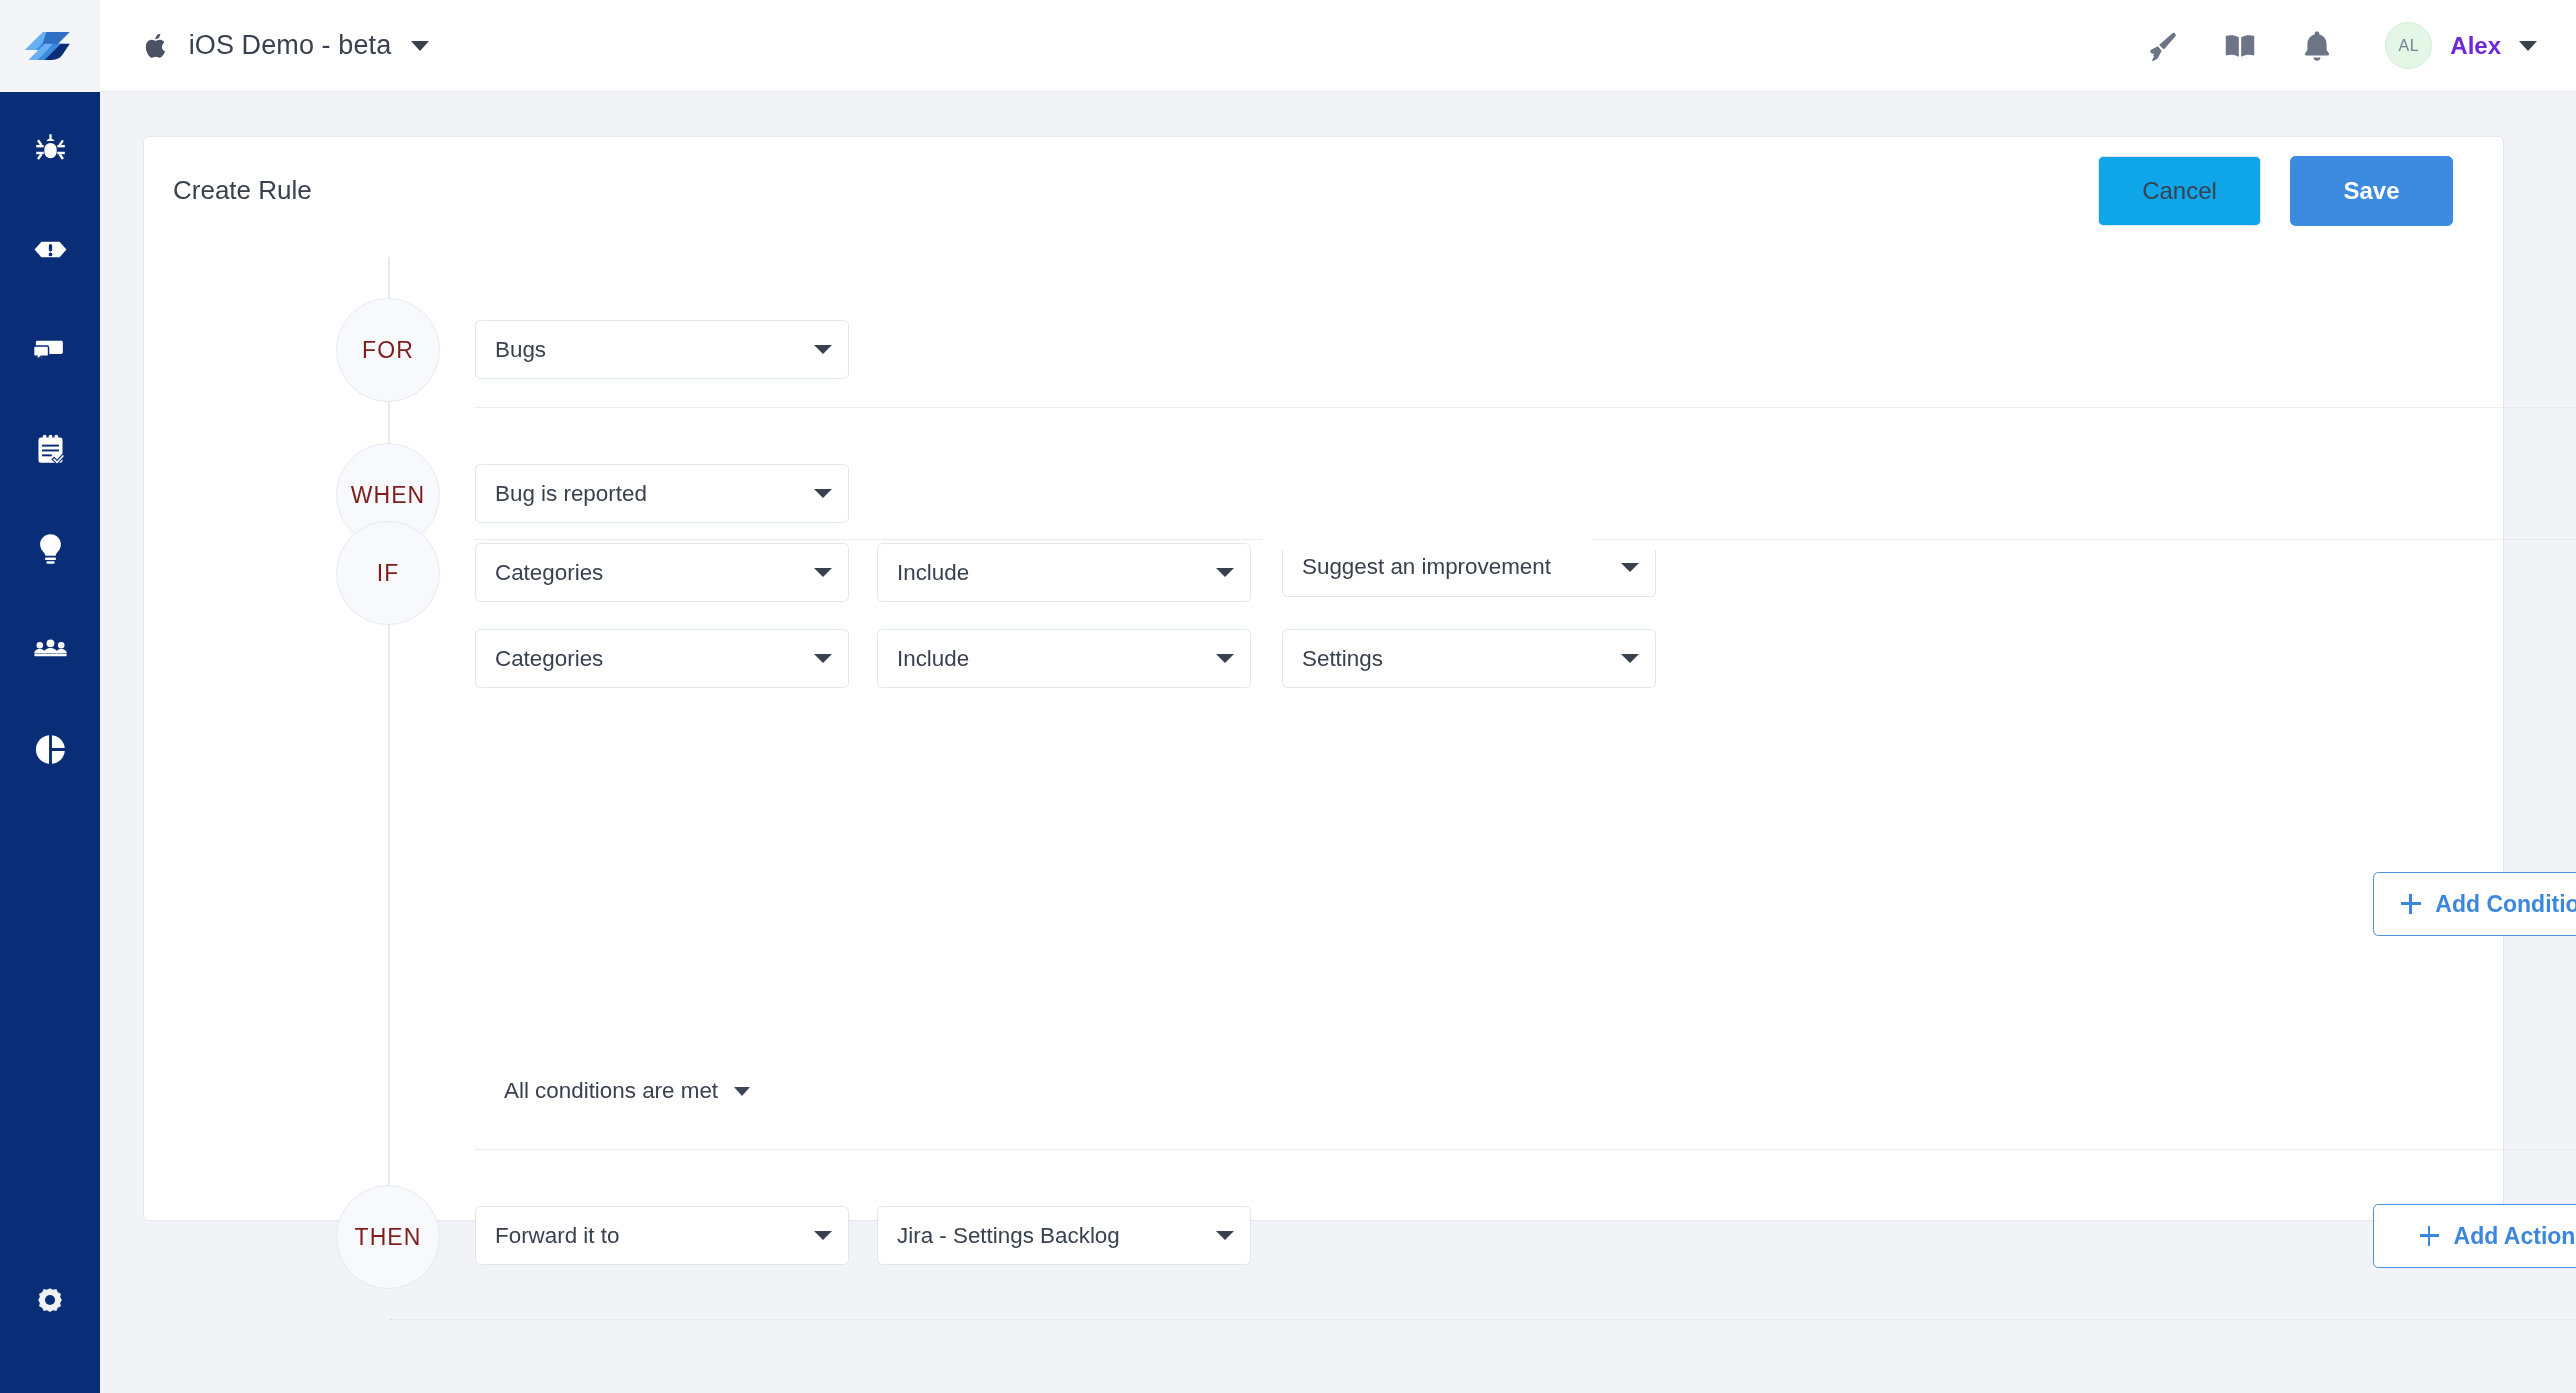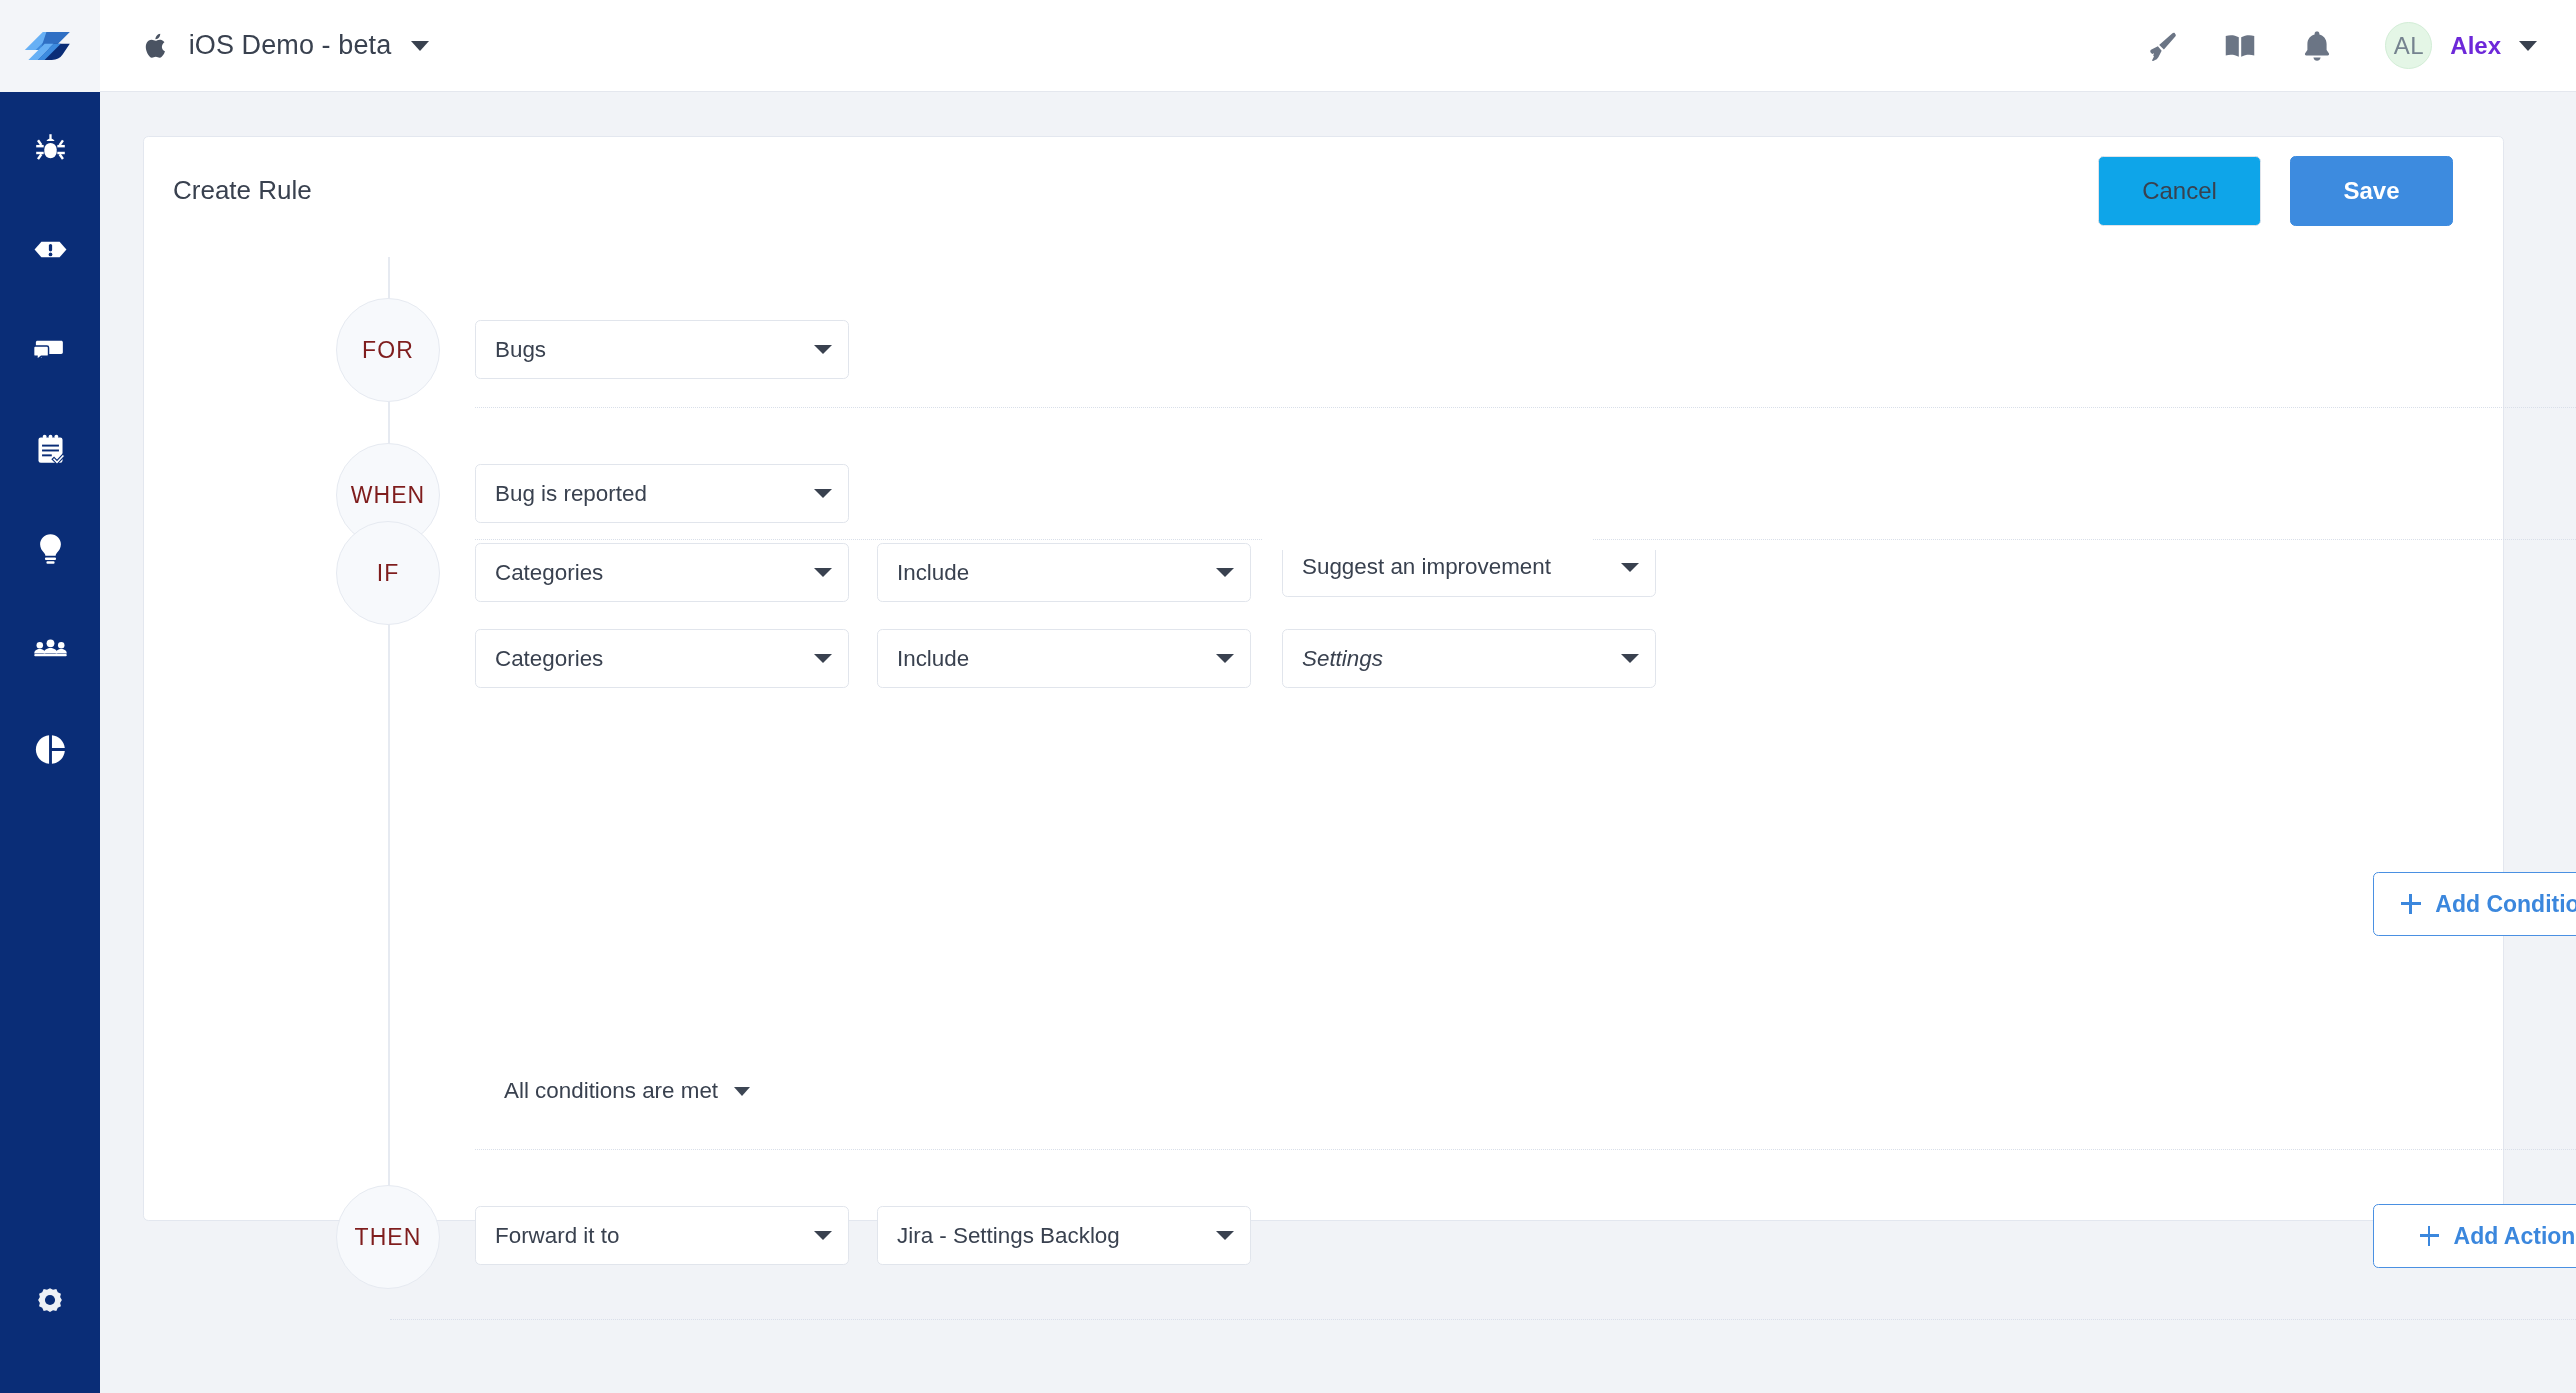--- a/index.html
+++ b/index.html
@@ -44,21 +44,21 @@
     margin-left: auto; display: flex; align-items: center;
     gap: 41px; padding-right: 39px;
   }
   .ticon { width: 36px; height: 36px; display: flex; align-items: center; justify-content: center; }
   .ticon svg { display: block; }
   .user-block { display: flex; align-items: center; gap: 18px; margin-left: 9px; }
   .avatar {
     width: 47px; height: 47px; border-radius: 50%;
     background: #e4f6e6; border: 0.9px solid #d2edd6;
     display: flex; align-items: center; justify-content: center;
-    color: #75838f; font-size: 24px; letter-spacing: 0.4px;
+    color: #75838f; font-size: 16px; letter-spacing: 0.4px;
   }
   .username { font-size: 24px; color: #6d28d9; font-weight: 700; }
 
   
   .sidebar {
     position: absolute; top: 92px; left: 0;
     width: 100px; height: 1301px;
     background: #0a2d77;
     display: flex; flex-direction: column; align-items: center;
   }
@@ -348,21 +348,21 @@
     </div>
 
     <div class="sel" style="position:absolute; left:331px; top:385px; width:374px;">
       <span class="lbl">Categories</span>
       <span class="arr"></span>
     </div>
     <div class="sel" style="position:absolute; left:733px; top:385px; width:374px;">
       <span class="lbl">Include</span>
       <span class="arr"></span>
     </div>
-    <div class="sel" style="position:absolute; left:1138px; top:385px; width:374px;font-style:italic;">
+    <div class="sel" style="position:absolute; left:1138px; top:385px; width:374px;">
       <span class="lbl">Settings</span>
       <span class="arr"></span>
     </div>
 
     <div class="logic-sel" style="left:360px; top:834px;align-items:center;">
       <span>All conditions are met</span>
       <span class="caret-sm"></span>
     </div>
 
     <div class="addbtn" style="left:2229px; top:628px;">

